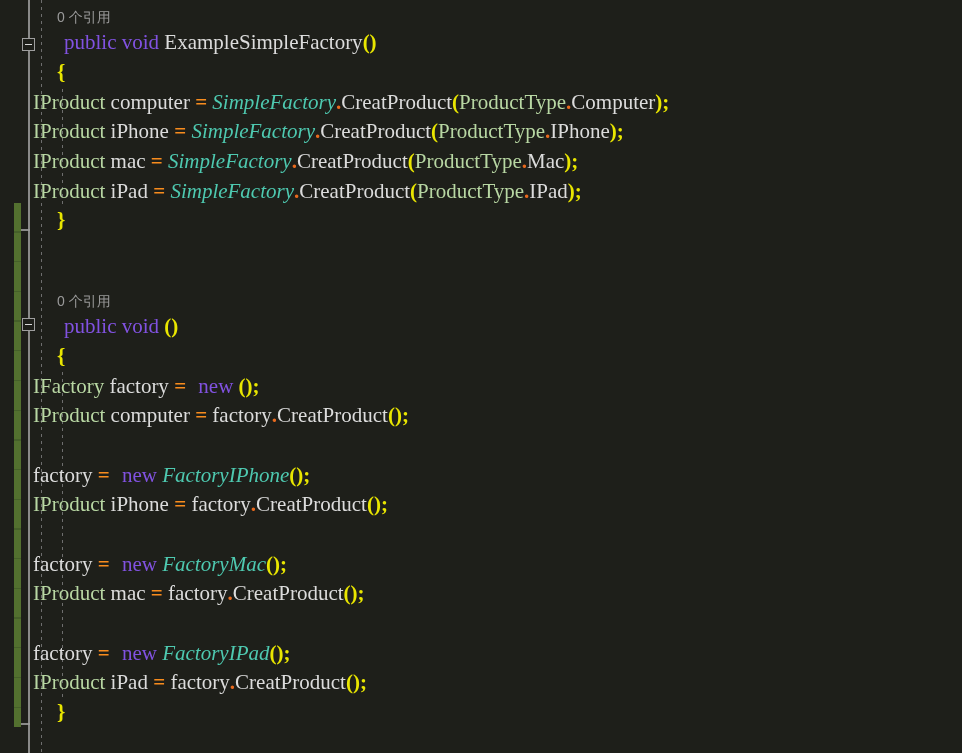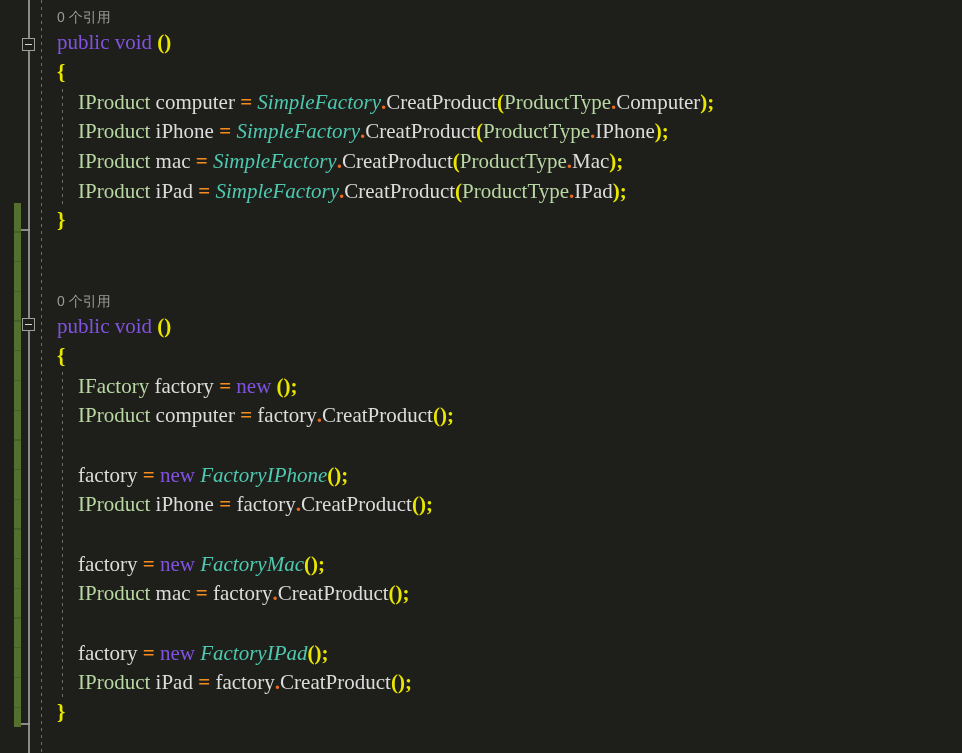--- a/index.html
+++ b/index.html
@@ -25,25 +25,25 @@
   .indent-guide{position:absolute;width:1px;
     background:repeating-linear-gradient(180deg,var(--guide) 0 3px,transparent 3px 7px);}
   .guide-a{left:41px;top:0;height:753px;}
   .guide-b1{left:62px;top:89px;height:116px;}
   .guide-b2{left:62px;top:372px;height:325px;}
 
   
   .code-area{position:absolute;left:0;top:0;width:766px;padding-top:4px;}
   .ln{height:29.7px;display:flex;align-items:center;padding-left:57px;
     font-size:21px;color:var(--id);white-space:pre;cursor:text;}
-  .ln.ind1{padding-left:78px;}
+  .ln.ind1{padding-left:33px;}
   .ln-codelens{height:24px;align-items:flex-end;padding-bottom:1px;
     font-family:"Liberation Sans","DejaVu Sans",sans-serif;font-size:14px;color:var(--cl);cursor:pointer;}
   .ln-gap{height:26px;}
-  .t-kw{color:var(--kw);}
+  .t-kw{color:var(--kw);margin-left:7px;}
   .t-type{color:var(--type);}
   .t-cls{color:var(--cls);font-style:italic;}
   .t-id{color:var(--id);}
   .t-op{color:var(--op);font-weight:bold;}
   .t-dot{color:var(--dot);font-weight:bold;}
   .t-punc{color:var(--punc);font-weight:bold;}
   .t-cl{color:var(--cl);}
 </style>
 </head>
 <body>
@@ -59,21 +59,21 @@
   </div>
   <div class="collapse-box box2">
     <div class="minus"></div>
   </div>
   <div class="indent-guide guide-a"></div>
   <div class="indent-guide guide-b1"></div>
   <div class="indent-guide guide-b2"></div>
 
   <div class="code-area" id="code-area">
       <div class="ln ln-codelens"><span class="t-cl">0 个引用</span></div>
-      <div class="ln"><span class="t-kw">public void </span><span class="t-punc">()</span></div>
+      <div class="ln"><span class="t-kw">public void </span><span class="t-id">ExampleSimpleFactory</span><span class="t-punc">()</span></div>
       <div class="ln"><span class="t-punc">{</span></div>
       <div class="ln ind1"><span class="t-type">IProduct</span><span class="t-id"> computer </span><span class="t-op">= </span><span class="t-cls">SimpleFactory</span><span class="t-dot">.</span><span class="t-id">CreatProduct</span><span class="t-punc">(</span><span class="t-type">ProductType</span><span class="t-dot">.</span><span class="t-id">Computer</span><span class="t-punc">);</span></div>
       <div class="ln ind1"><span class="t-type">IProduct</span><span class="t-id"> iPhone </span><span class="t-op">= </span><span class="t-cls">SimpleFactory</span><span class="t-dot">.</span><span class="t-id">CreatProduct</span><span class="t-punc">(</span><span class="t-type">ProductType</span><span class="t-dot">.</span><span class="t-id">IPhone</span><span class="t-punc">);</span></div>
       <div class="ln ind1"><span class="t-type">IProduct</span><span class="t-id"> mac </span><span class="t-op">= </span><span class="t-cls">SimpleFactory</span><span class="t-dot">.</span><span class="t-id">CreatProduct</span><span class="t-punc">(</span><span class="t-type">ProductType</span><span class="t-dot">.</span><span class="t-id">Mac</span><span class="t-punc">);</span></div>
       <div class="ln ind1"><span class="t-type">IProduct</span><span class="t-id"> iPad </span><span class="t-op">= </span><span class="t-cls">SimpleFactory</span><span class="t-dot">.</span><span class="t-id">CreatProduct</span><span class="t-punc">(</span><span class="t-type">ProductType</span><span class="t-dot">.</span><span class="t-id">IPad</span><span class="t-punc">);</span></div>
       <div class="ln"><span class="t-punc">}</span></div>
       <div class="ln ln-gap"></div>
       <div class="ln ln-gap"></div>
       <div class="ln ln-codelens"><span class="t-cl">0 个引用</span></div>
       <div class="ln"><span class="t-kw">public void </span><span class="t-punc">()</span></div>

